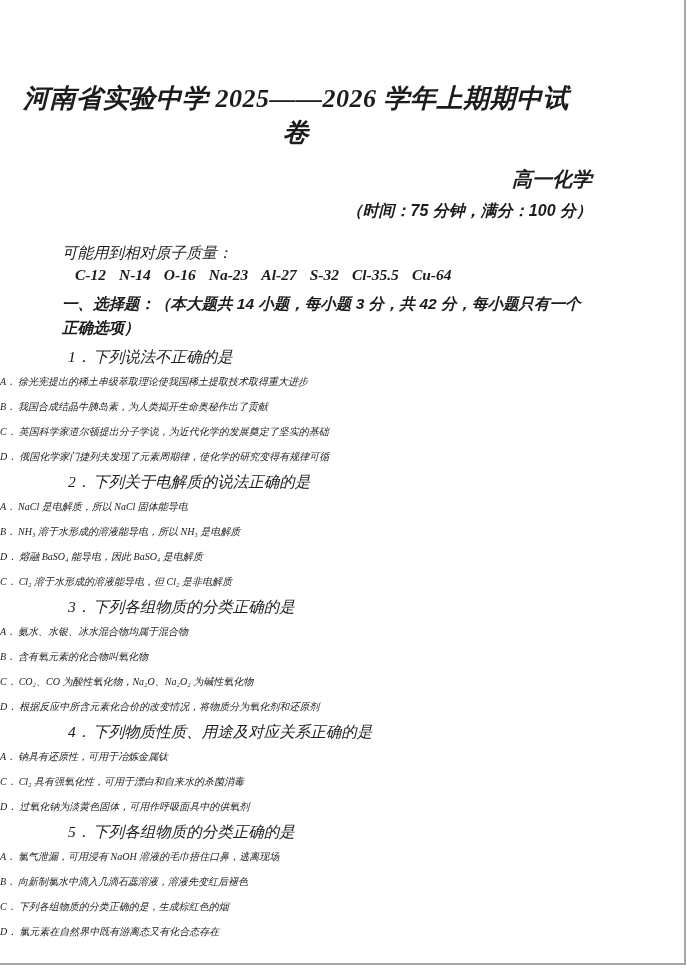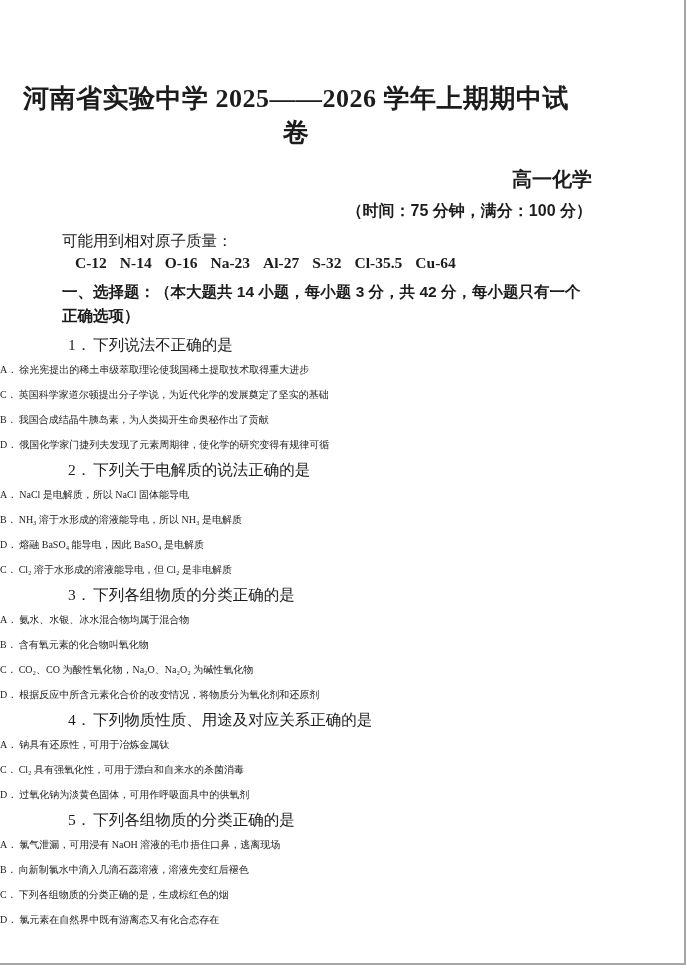--- a/index.html
+++ b/index.html
@@ -36,20 +36,21 @@
     width: 686px;
     height: 2px;
     background: #a6a6a6;
   }
 
   .content {
     position: absolute;
     top: 0;
     left: 0;
     width: 592px;
+    font-style: italic;
   }
 
   .exam-title {
     margin: 82px 10px 0 10px;
     text-align: center;
     font-size: 26px;
     font-weight: bold;
     letter-spacing: 0.5px;
     line-height: 34px;
   }
@@ -64,21 +65,21 @@
   .exam-info {
     margin-top: 8px;
     text-align: right;
     font-size: 16px;
     font-weight: bold;
     line-height: 22px;
     font-family: "Liberation Sans", "DejaVu Sans", sans-serif;
   }
 
   .atomic-line {
-    margin: 8px 20px 0 62px;
+    margin: 20px 20px 0 62px;
     font-size: 15.5px;
     line-height: 22px;
   }
   .atomic-line .mass {
     font-weight: bold;
     margin-left: 13px;
     white-space: nowrap;
   }
   .atomic-line .mass:first-of-type { margin-left: 6px; }
 
@@ -126,24 +127,24 @@
     <div class="questions">
 
       <div class="question">
         <div class="q-line">
           <span class="q-num">1．</span><span>下列说法不正确的是</span>
         </div>
         <div class="option-row">
           <span class="opt-label">A．</span><span>徐光宪提出的稀土串级萃取理论使我国稀土提取技术取得重大进步</span>
         </div>
         <div class="option-row">
+          <span class="opt-label">B．</span><span>我国合成结晶牛胰岛素，为人类揭开生命奥秘作出了贡献</span>
+        </div>
+        <div class="option-row">
           <span class="opt-label">C．</span><span>英国科学家道尔顿提出分子学说，为近代化学的发展奠定了坚实的基础</span>
-        </div>
-        <div class="option-row">
-          <span class="opt-label">B．</span><span>我国合成结晶牛胰岛素，为人类揭开生命奥秘作出了贡献</span>
         </div>
         <div class="option-row">
           <span class="opt-label">D．</span><span>俄国化学家门捷列夫发现了元素周期律，使化学的研究变得有规律可循</span>
         </div>
       </div>
 
       <div class="question">
         <div class="q-line">
           <span class="q-num">2．</span><span>下列关于电解质的说法正确的是</span>
         </div>

